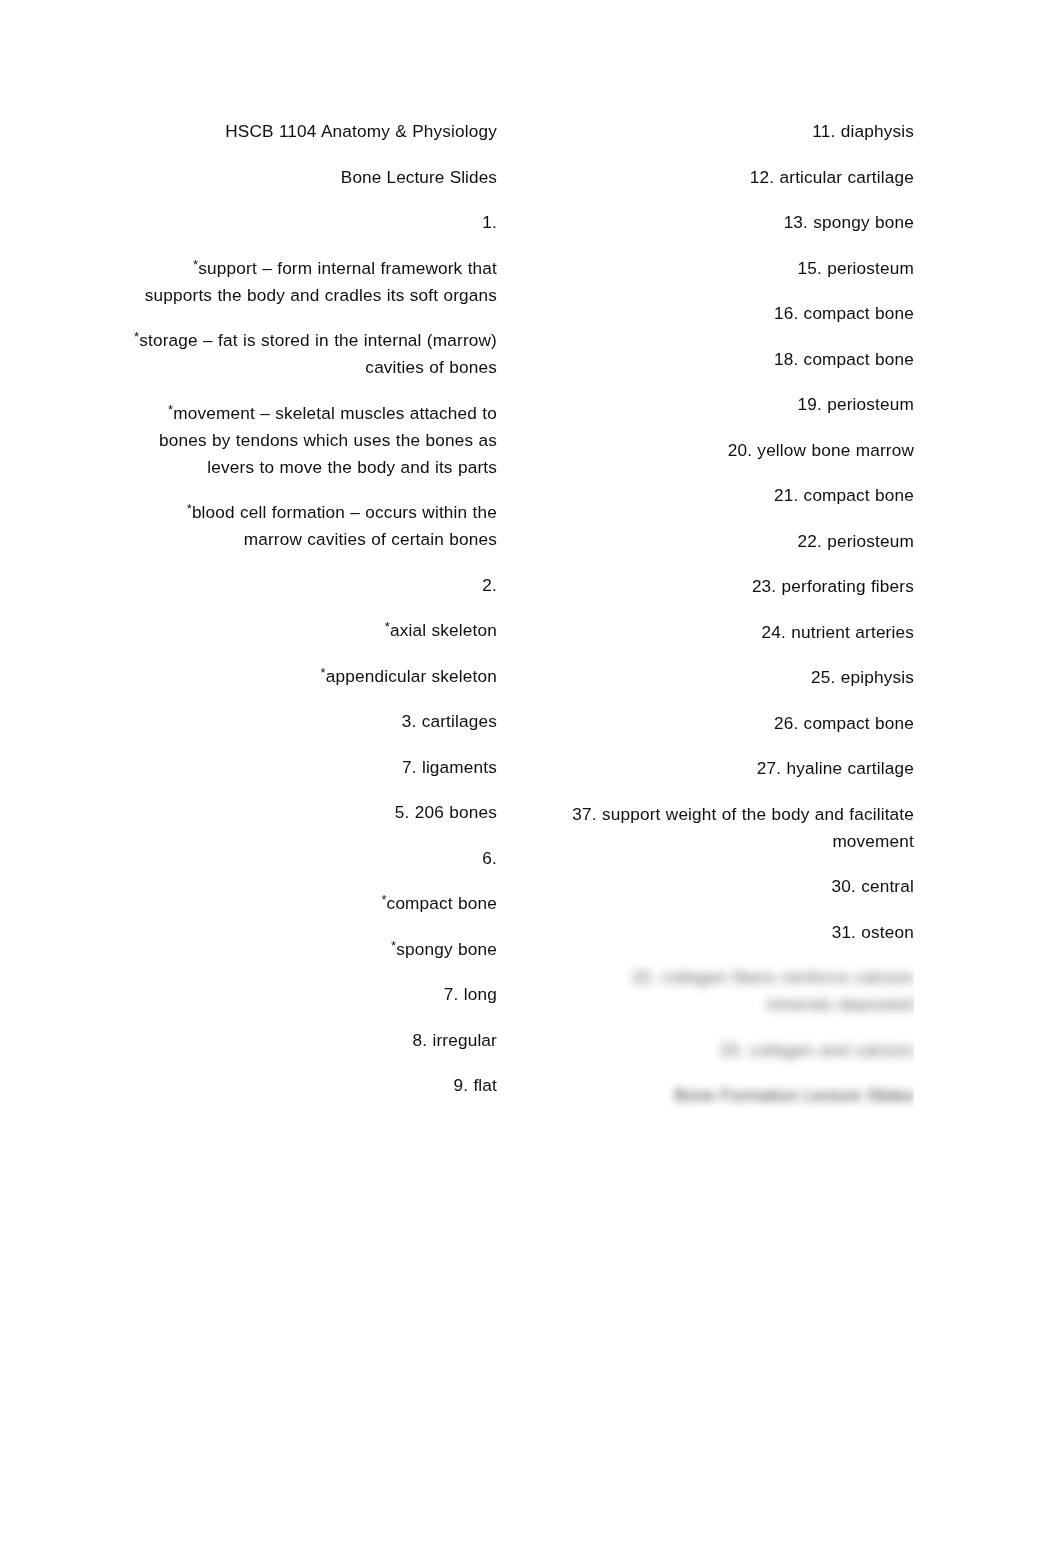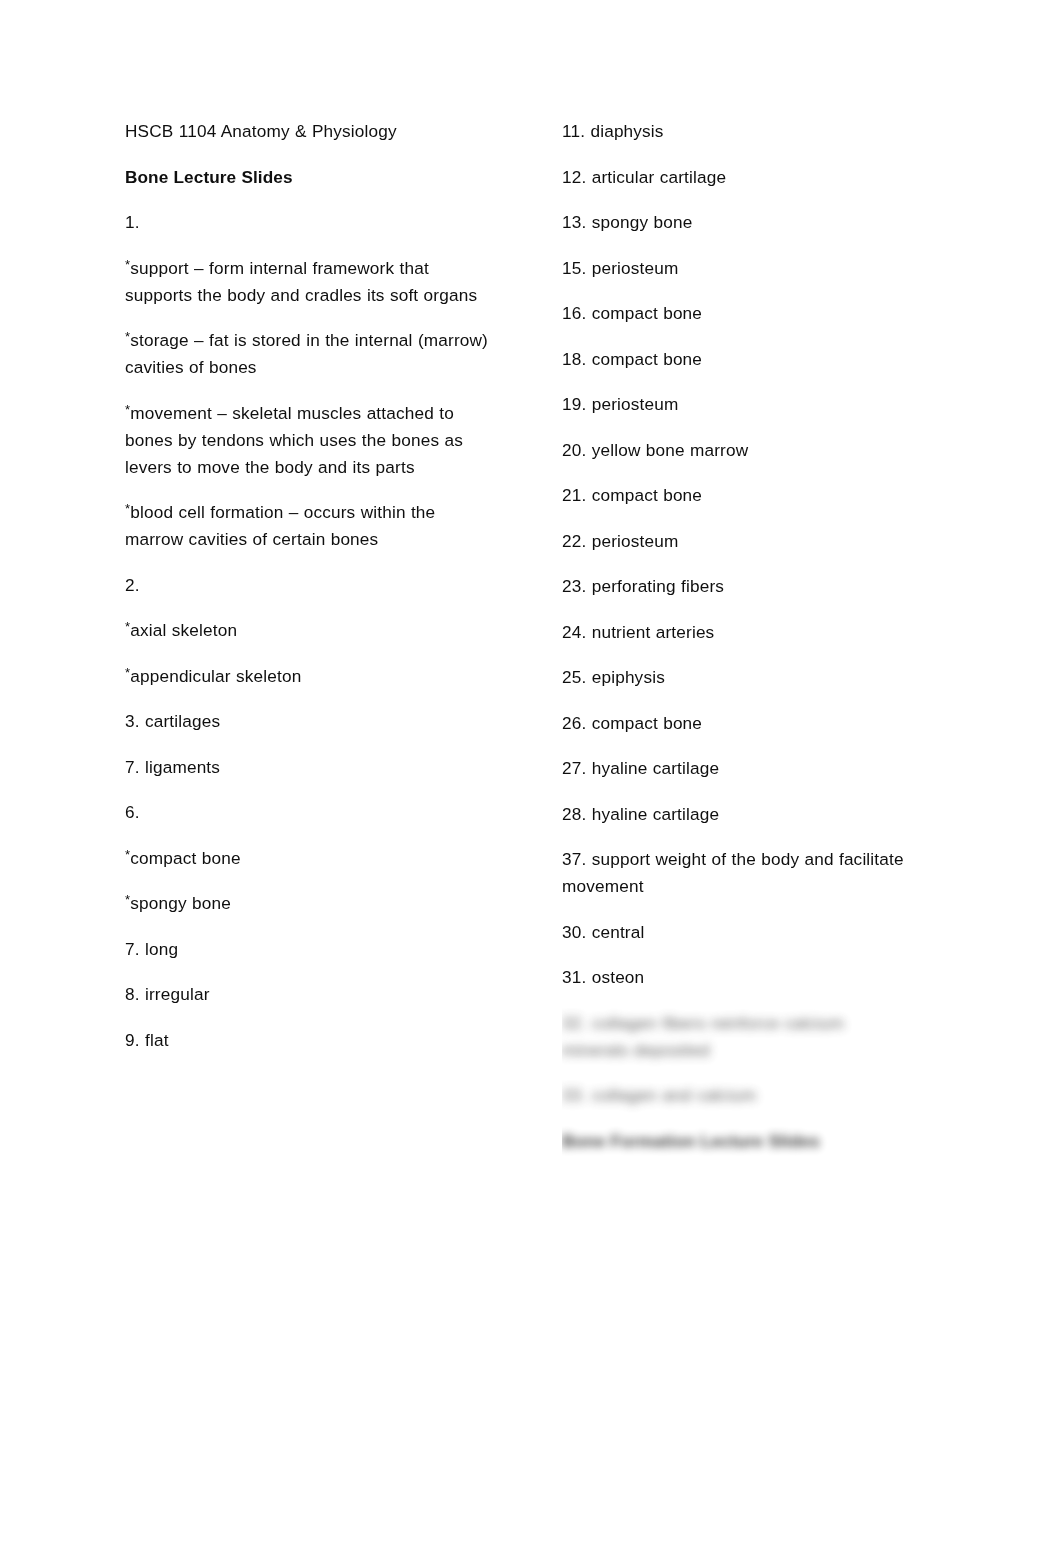--- a/index.html
+++ b/index.html
@@ -40,23 +40,24 @@
     height: 1108px;
     overflow: hidden;
   }
 
   .block {
     font-size: 17.2px;
     line-height: 27px;
     margin: 0 0 18.5px 0;
     letter-spacing: 0.01em;
     word-spacing: 0.02em;
+    text-align: right;
   }
   .block.heading {
-    font-weight: bold;
+    font-weight: normal;
     letter-spacing: 0.005em;
   }
 
   
   .ast {
     font-size: 13px;
     vertical-align: 0.42em;
     line-height: 0;
   }
 
@@ -109,20 +110,21 @@
       <p class="block"><span class="ast">*</span><span>blood cell formation – occurs within the marrow cavities of certain bones</span></p>
 
       <p class="block">2.</p>
 
       <p class="block"><span class="ast">*</span><span>axial skeleton</span></p>
 
       <p class="block"><span class="ast">*</span><span>appendicular skeleton</span></p>
 
       <p class="block">3. cartilages</p>
       <p class="block">7. ligaments</p>
+      <p class="block">5. 206 bones</p>
       <p class="block">6.</p>
 
       <p class="block"><span class="ast">*</span><span>compact bone</span></p>
 
       <p class="block"><span class="ast">*</span><span>spongy bone</span></p>
 
       <p class="block">7. long</p>
       <p class="block">8. irregular</p>
       <p class="block">9. flat</p>
 
@@ -140,21 +142,20 @@
       <p class="block">18. compact bone</p>
       <p class="block">19. periosteum</p>
       <p class="block">20. yellow bone marrow</p>
       <p class="block">21. compact bone</p>
       <p class="block">22. periosteum</p>
       <p class="block">23. perforating fibers</p>
       <p class="block">24. nutrient arteries</p>
       <p class="block">25. epiphysis</p>
       <p class="block">26. compact bone</p>
       <p class="block">27. hyaline cartilage</p>
-      <p class="block">28. hyaline cartilage</p>
       <p class="block">37. support weight of the body and facilitate movement</p>
       <p class="block">30. central</p>
       <p class="block">31. osteon</p>
 
       <p class="block blurred">32. collagen fibers reinforce calcium minerals deposited</p>
       <p class="block blurred">33. collagen and calcium</p>
       <p class="block blurred heading">Bone Formation Lecture Slides</p>
 
       <div class="fade-bottom"></div>
     </div>

